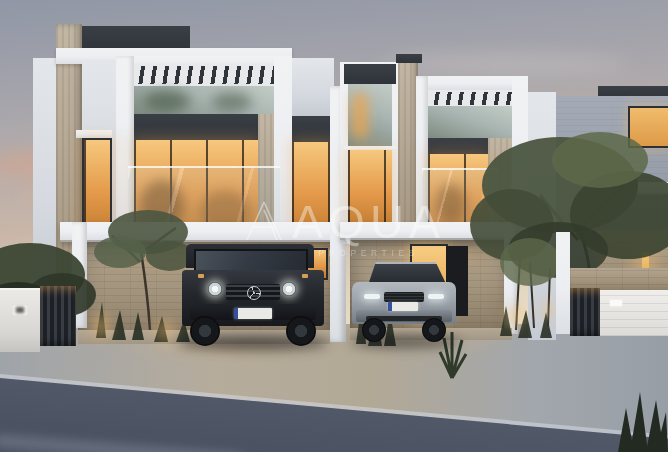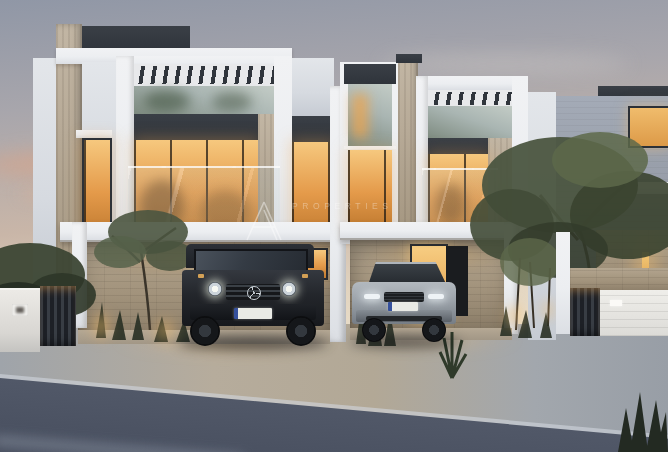--- a/index.html
+++ b/index.html
@@ -241,17 +241,18 @@
   <div class="abs gate" style="left:570px;top:288px;width:30px;height:48px;"></div>
   <div class="abs" style="left:600px;top:290px;width:68px;height:46px;background:repeating-linear-gradient(0deg,rgba(0,0,0,.08) 0 1px,rgba(0,0,0,0) 1px 8px),linear-gradient(180deg,#efeeea,#dcdbd7);">
     <div class="abs" style="left:10px;top:10px;width:12px;height:6px;background:#fbfaf7;box-shadow:0 0 3px rgba(255,255,255,.6);"></div>
   </div>
 
   <div class="abs" style="left:244px;top:198px;width:220px;display:flex;align-items:flex-start;">
     <svg width="40" height="42" viewBox="0 0 40 42" style="margin-top:2px;">
       <path d="M20 2 L37 40 M20 2 L3 40 M9 27 L31 27 M20 10 L33 40" stroke="rgba(255,255,255,.42)" stroke-width="1.6" fill="none"></path>
     </svg>
     <div style="margin-left:8px;display:flex;flex-direction:column;align-items:center;">
+      <div class="wm-title">AQUA</div>
       <div class="wm-sub">PROPERTIES</div>
     </div>
   </div>
 
 </div>
 
 </body></html>

